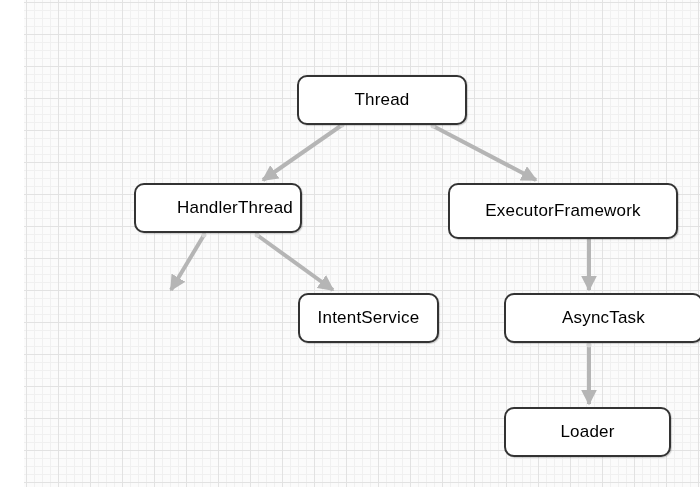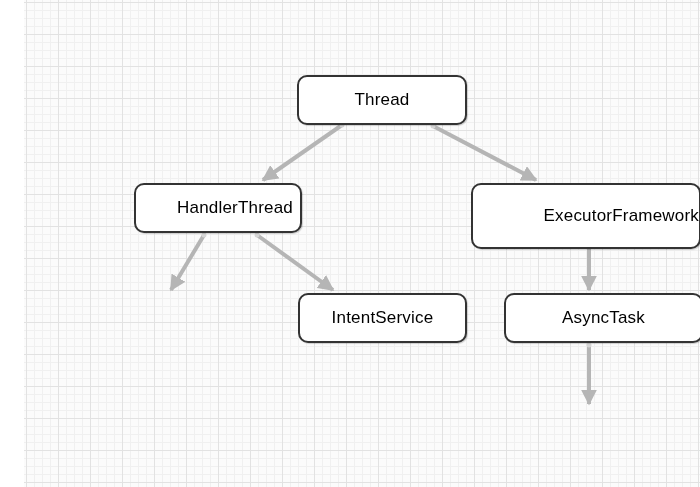--- a/index.html
+++ b/index.html
@@ -51,23 +51,23 @@
   .node-label {
     font-size: 17px;
     color: #000000;
     white-space: nowrap;
     letter-spacing: 0.2px;
   }
 
   
   #node-thread             { left: 273px; top: 75px;  width: 170px; height: 50px; }
   #node-handler-thread     { left: 110px; top: 183px; width: 168px; height: 50px; padding-left: 34px; }
-  #node-executor-framework { left: 447px; top: 183px; width: 230px; height: 66px; justify-content: flex-end; }
+  #node-executor-framework { left: 424px; top: 183px; width: 230px; height: 56px; }
   #node-async-query-handler{ left: 5px;   top: 293px; width: 243px; height: 50px; }
-  #node-intent-service     { left: 274px; top: 293px; width: 169px; height: 50px; }
+  #node-intent-service     { left: 274px; top: 293px; width: 141px; height: 50px; }
   #node-async-task         { left: 480px; top: 293px; width: 199px; height: 50px; }
   #node-loader             { left: 480px; top: 407px; width: 167px; height: 50px; }
 </style>
 </head>
 <body>
 
 <div class="canvas">
 
   <svg class="edges-layer" width="700" height="487" viewBox="0 0 700 487" xmlns="http://www.w3.org/2000/svg">
     <defs>
@@ -109,14 +109,17 @@
 
 
   <div class="node" id="node-intent-service">
     <span class="node-label">IntentService</span>
   </div>
 
   <div class="node" id="node-async-task">
     <span class="node-label">AsyncTask</span>
   </div>
 
+  <div class="node" id="node-loader">
+    <span class="node-label">Loader</span>
+  </div>
 
 </div>
 
 </body></html>

